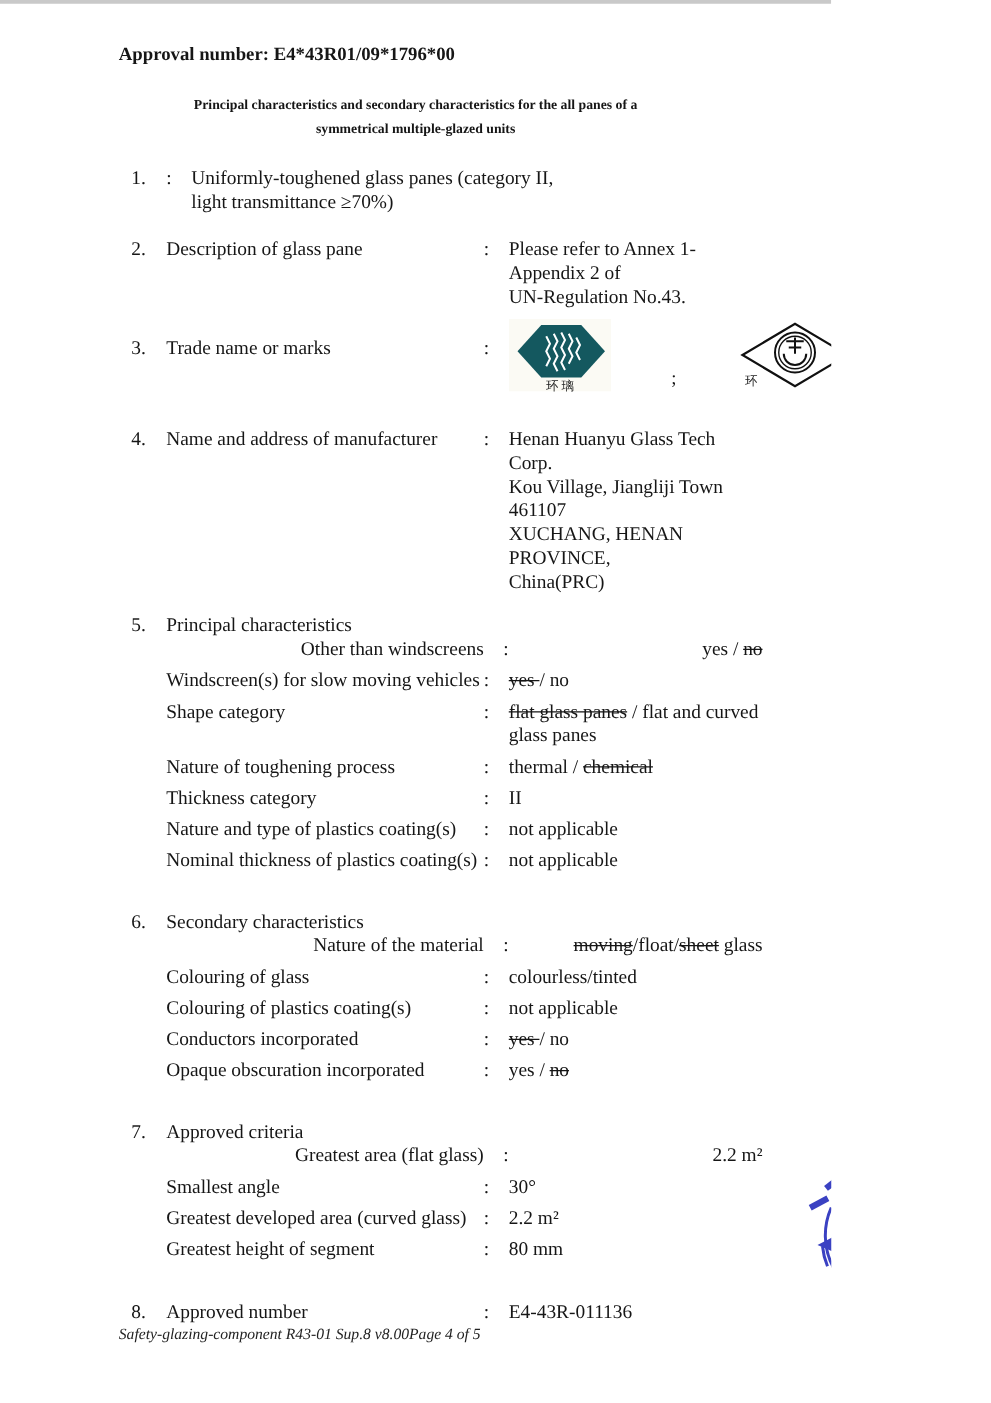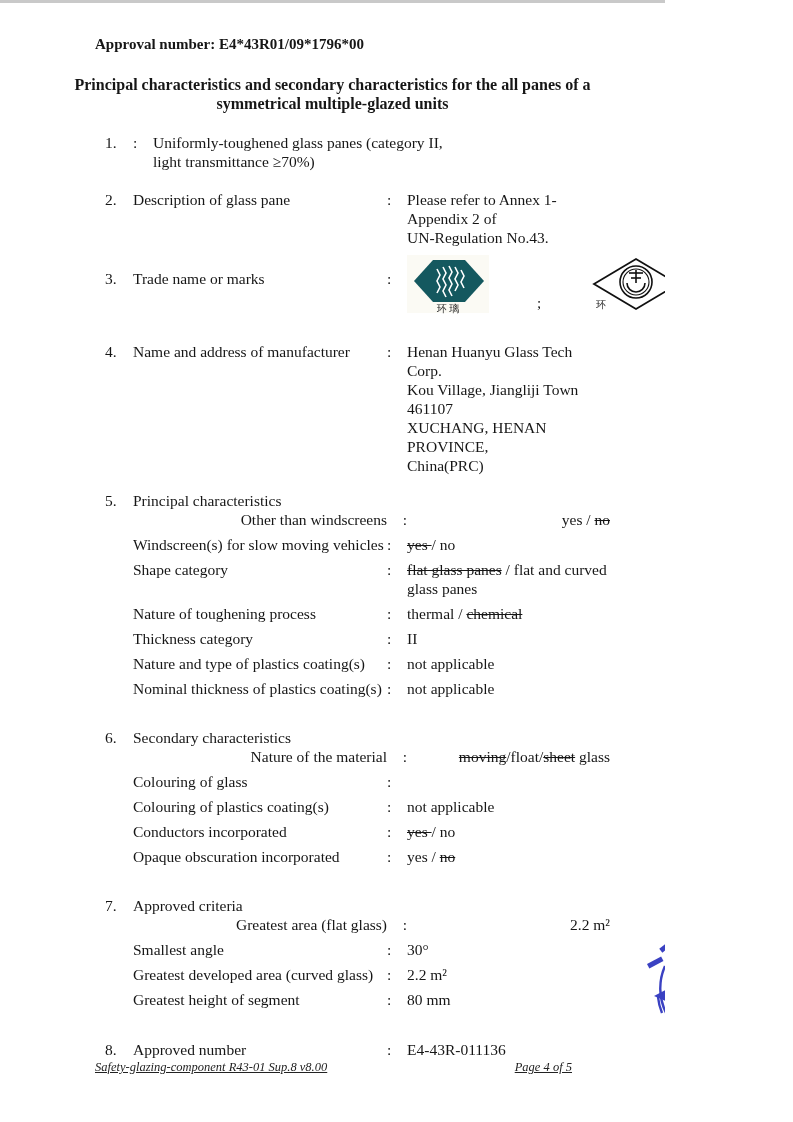--- a/index.html
+++ b/index.html
@@ -7,21 +7,21 @@
     position:relative;
     width:665px;height:1122px;
     background:#ffffff;
     font-family:"Liberation Serif", serif;
     color:#161616;
     overflow:hidden;
     box-sizing:border-box;
   }
   .top-edge{height:3px;background:#c9c9c9;width:100%;}
   .approval{margin:33px 0 0 95px;font-weight:bold;font-size:15px;}
-  .doc-title{margin-top:22px;text-align:center;font-weight:bold;font-size:16px;line-height:19px;}
+  .doc-title{margin-top:22px;text-align:center;font-weight:bold;font-size:11px;line-height:19px;}
   .content{margin:20px 55px 0 105px;font-size:15.5px;}
   .row{display:flex;line-height:19px;}
   .num{width:28px;flex:none;}
   .label{width:254px;flex:none;}
   .colon{width:20px;flex:none;}
   .value{flex:1;}
   .struck{text-decoration:line-through;}
   .r2{margin-top:19px;}
   .r3{margin-top:15px;height:62px;}
   .r4{margin-top:18px;}
@@ -35,22 +35,22 @@
   .hyg{
     font-family:"DejaVu Sans", sans-serif;
     font-weight:bold;font-style:italic;
     font-size:33px;line-height:33px;
     letter-spacing:-1px;color:#141414;
     transform:skewX(-6deg);
     margin:0 0 10px 8px;
   }
   .footer{
     position:absolute;top:1060px;left:95px;right:93px;
-    display:flex;justify-content:space-between;
-    font-style:italic;font-size:12.5px;color:#222;text-decoration:underline;
+    display:flex;justify-content:flex-start;
+    font-style:italic;font-size:12.5px;color:#222;
   }
   .stamp{position:absolute;left:645px;top:930px;}
 </style>
 </head>
 <body>
 
 <div class="page">
   <div class="top-edge"></div>
 
   <div class="approval">Approval number: E4*43R01/09*1796*00</div>
@@ -188,20 +188,21 @@
     <div class="row sub sub-first">
       <div class="num"></div>
       <div class="label">Nature of the material</div>
       <div class="colon">:</div>
       <div class="value"><span class="struck">moving</span><span>/float/</span><span class="struck">sheet</span><span> glass</span></div>
     </div>
     <div class="row sub">
       <div class="num"></div>
       <div class="label">Colouring of glass</div>
       <div class="colon">:</div>
+      <div class="value">colourless/tinted</div>
     </div>
     <div class="row sub">
       <div class="num"></div>
       <div class="label">Colouring of plastics coating(s)</div>
       <div class="colon">:</div>
       <div class="value">not applicable</div>
     </div>
     <div class="row sub">
       <div class="num"></div>
       <div class="label">Conductors incorporated</div>

